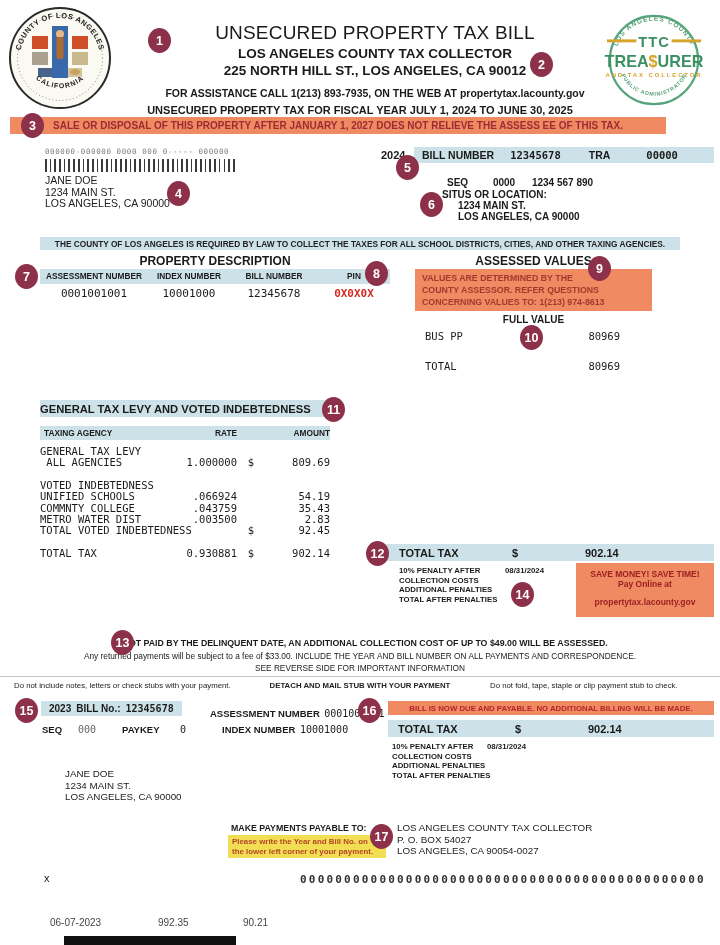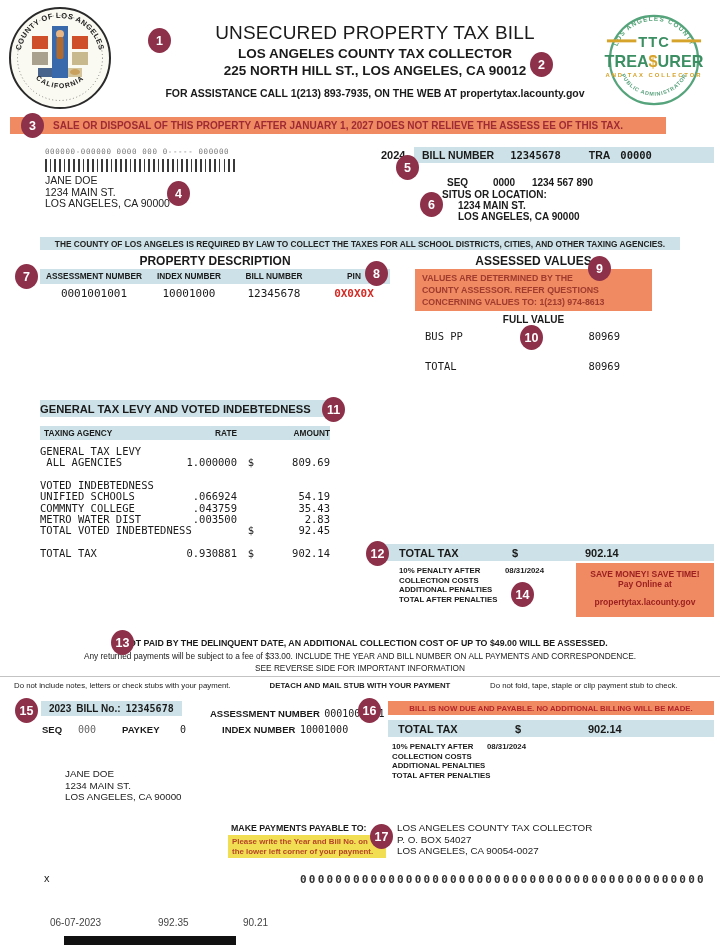--- a/index.html
+++ b/index.html
@@ -123,37 +123,38 @@
       <textPath href="#ttcBot" startOffset="50%" text-anchor="middle">PUBLIC ADMINISTRATOR</textPath>
     </text>
   </svg>
 
   <div class="abs ctr" style="left:120px;top:22px;width:510px">
     <div class="title">UNSECURED PROPERTY TAX BILL</div>
     <div class="sub1">LOS ANGELES COUNTY TAX COLLECTOR</div>
     <div class="sub1">225 NORTH HILL ST., LOS ANGELES, CA 90012</div>
     <div class="assist">FOR ASSISTANCE CALL 1(213) 893-7935, ON THE WEB AT propertytax.lacounty.gov</div>
   </div>
+  <div class="abs ctr fiscal" style="left:0;top:104px;width:720px">UNSECURED PROPERTY TAX FOR FISCAL YEAR JULY 1, 2024 TO JUNE 30, 2025</div>
 
   <div class="abs orange banner3">SALE OR DISPOSAL OF THIS PROPERTY AFTER JANUARY 1, 2027 DOES NOT RELIEVE THE ASSESS EE OF THIS TAX.</div>
 
   <div class="abs maskline mono" style="left:45px;top:147px">000000-000000 0000  000 0----- 000000</div>
   <div class="abs barcode" style="left:45px;top:159px"></div>
   <div class="abs addr" style="left:45px;top:175px">
     <div>JANE DOE</div>
     <div>1234 MAIN ST.</div>
     <div>LOS ANGELES, CA 90000</div>
   </div>
 
   <div class="abs b" style="left:381px;top:149px;font-size:11px">2024</div>
   <div class="abs blueband billband">
     <span style="margin-left:8px">BILL NUMBER</span>
     <span class="mono" style="margin-left:16px">12345678</span>
     <span style="margin-left:28px">TRA</span>
-    <span class="mono" style="margin-left:10px">00000</span>
+    <span class="mono" style="margin-left:36px">00000</span>
   </div>
   <div class="abs" style="left:447px;top:177px;font-size:10px;font-weight:600">
     <span>SEQ</span>
     <span style="margin-left:22px">0000</span>
     <span style="margin-left:14px">1234 567 890</span>
   </div>
   <div class="abs" style="left:442px;top:189px;font-size:10px;font-weight:600">SITUS OR LOCATION:</div>
   <div class="abs" style="left:458px;top:200px;font-size:10px;font-weight:600">1234 MAIN ST.</div>
   <div class="abs" style="left:458px;top:211px;font-size:10px;font-weight:600">LOS ANGELES, CA 90000</div>
 

